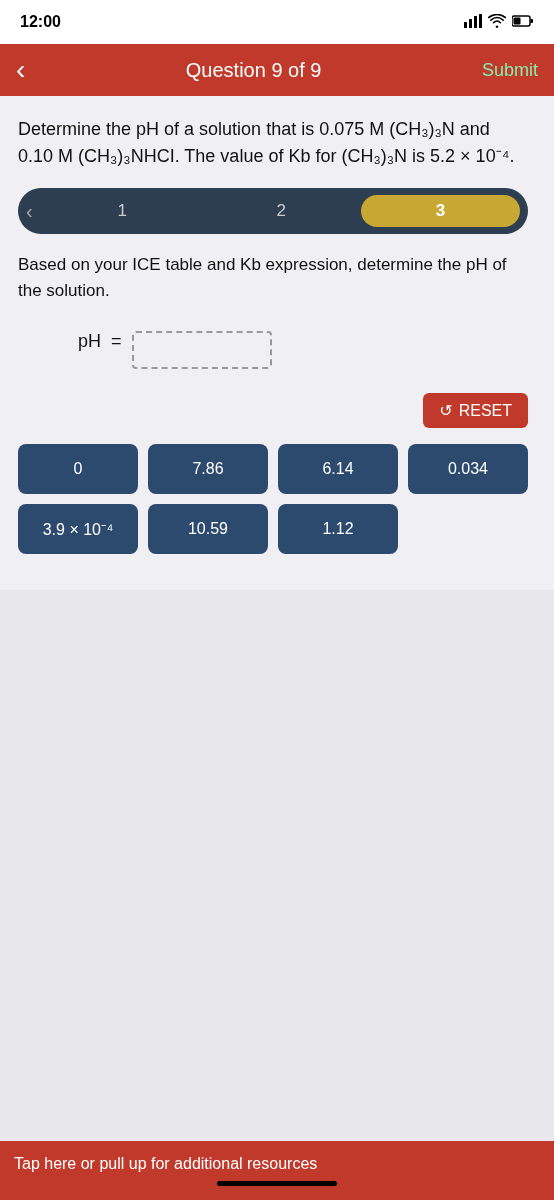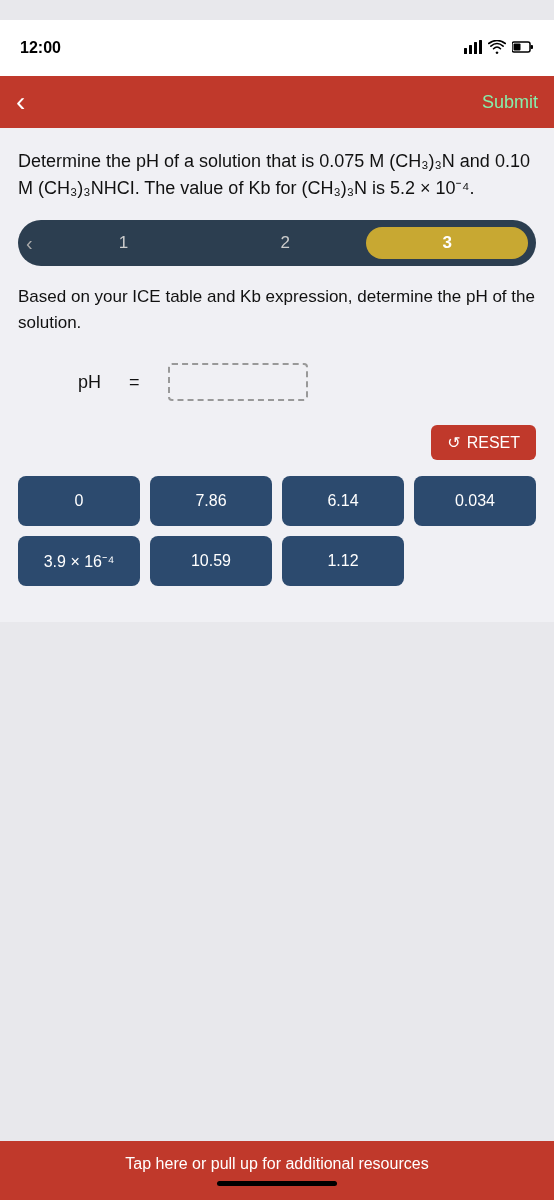--- a/index.html
+++ b/index.html
@@ -12,22 +12,21 @@
       overflow-x: hidden;
     }
 
     
     .status-bar {
       background: #fff;
       display: flex;
       justify-content: space-between;
       align-items: center;
       padding: 10px 20px;
-      height: 56px;
-      margin-top: 20px;
+      height: 44px;
     }
     .status-time {
       font-size: 16px;
       font-weight: 600;
       color: #000;
     }
     .status-icons {
       display: flex;
       align-items: center;
       gap: 6px;
@@ -61,21 +60,21 @@
     .header-submit {
       color: #86efac;
       font-size: 18px;
       font-weight: 500;
       cursor: pointer;
     }
 
     
     .main-content {
       background: #f0f0f4;
-      padding: 20px 18px 16px 18px;
+      padding: 20px 26px 16px 18px;
     }
 
     .question-text {
       font-size: 18px;
       line-height: 1.5;
       color: #111;
       margin-bottom: 18px;
     }
 
     
@@ -117,22 +116,21 @@
     .sub-question-text {
       font-size: 17px;
       line-height: 1.5;
       color: #111;
       margin-bottom: 28px;
     }
 
     
     .ph-input-row {
       display: flex;
-      align-items: center;
-      gap: 28px;
+      gap: 10px;
       margin-bottom: 24px;
       padding-left: 60px;
     }
     .ph-label {
       font-size: 18px;
       font-weight: 500;
       color: #111;
     }
     .ph-equals {
       font-size: 18px;
@@ -193,21 +191,20 @@
     }
 
     
     .bottom-bar {
       position: fixed;
       bottom: 0;
       left: 0;
       width: 554px;
       background: #c0392b;
       color: #fff;
-      text-align: center;
       padding: 14px;
       font-size: 16px;
       cursor: pointer;
     }
     .bottom-indicator {
       width: 120px;
       height: 5px;
       background: #000;
       border-radius: 3px;
       margin: 8px auto 0;
@@ -240,20 +237,21 @@
         <rect x="0" y="1" width="18" height="10" rx="2" ry="2" stroke="#000" stroke-width="1.5" fill="none"></rect>
         <rect x="1.5" y="2.5" width="7" height="7" rx="1" fill="#000"></rect>
         <rect x="18.5" y="4" width="2.5" height="4" rx="1" fill="#000"></rect>
       </svg>
     </span>
   </div>
 </div>
 
 <div class="header">
   <span class="header-back">‹</span>
+  <span class="header-title">Question 9 of 9</span>
   <span class="header-submit">Submit</span>
 </div>
 
 <div class="main-content">
 
   <div class="question-text">Determine the pH of a solution that is 0.075 M (CH₃)₃N and 0.10 M (CH₃)₃NHCI. The value of Kb for (CH₃)₃N is 5.2 × 10⁻⁴.</div>
 
   <div class="step-tabs">
     <span class="step-back-arrow">‹</span>
     <div class="step-tab past">
@@ -289,21 +287,21 @@
     <button class="answer-tile">
       <span>7.86</span>
     </button>
     <button class="answer-tile">
       <span>6.14</span>
     </button>
     <button class="answer-tile">
       <span>0.034</span>
     </button>
     <button class="answer-tile">
-      <span>3.9 × 16⁻⁴</span>
+      <span>3.9 × 10⁻⁴</span>
     </button>
     <button class="answer-tile">
       <span>10.59</span>
     </button>
     <button class="answer-tile">
       <span>1.12</span>
     </button>
   </div>
 
 </div>

